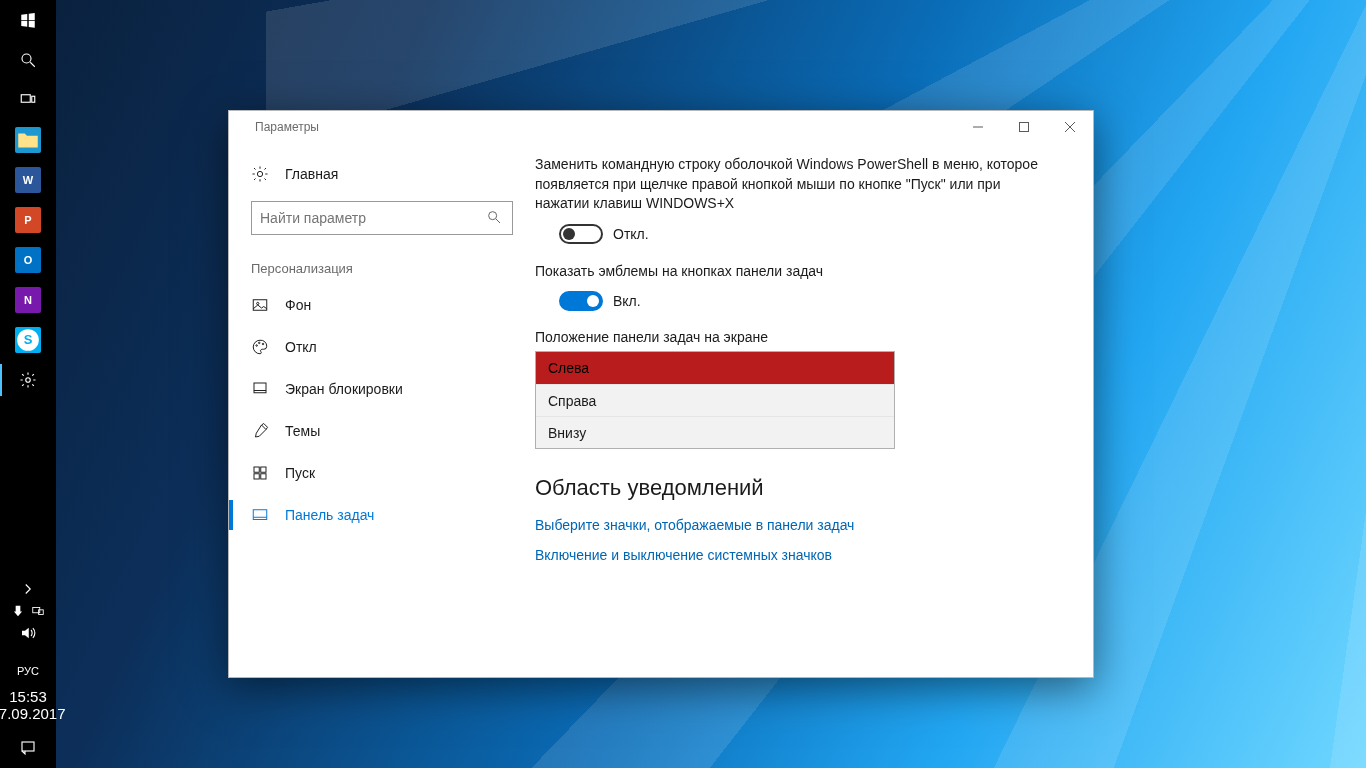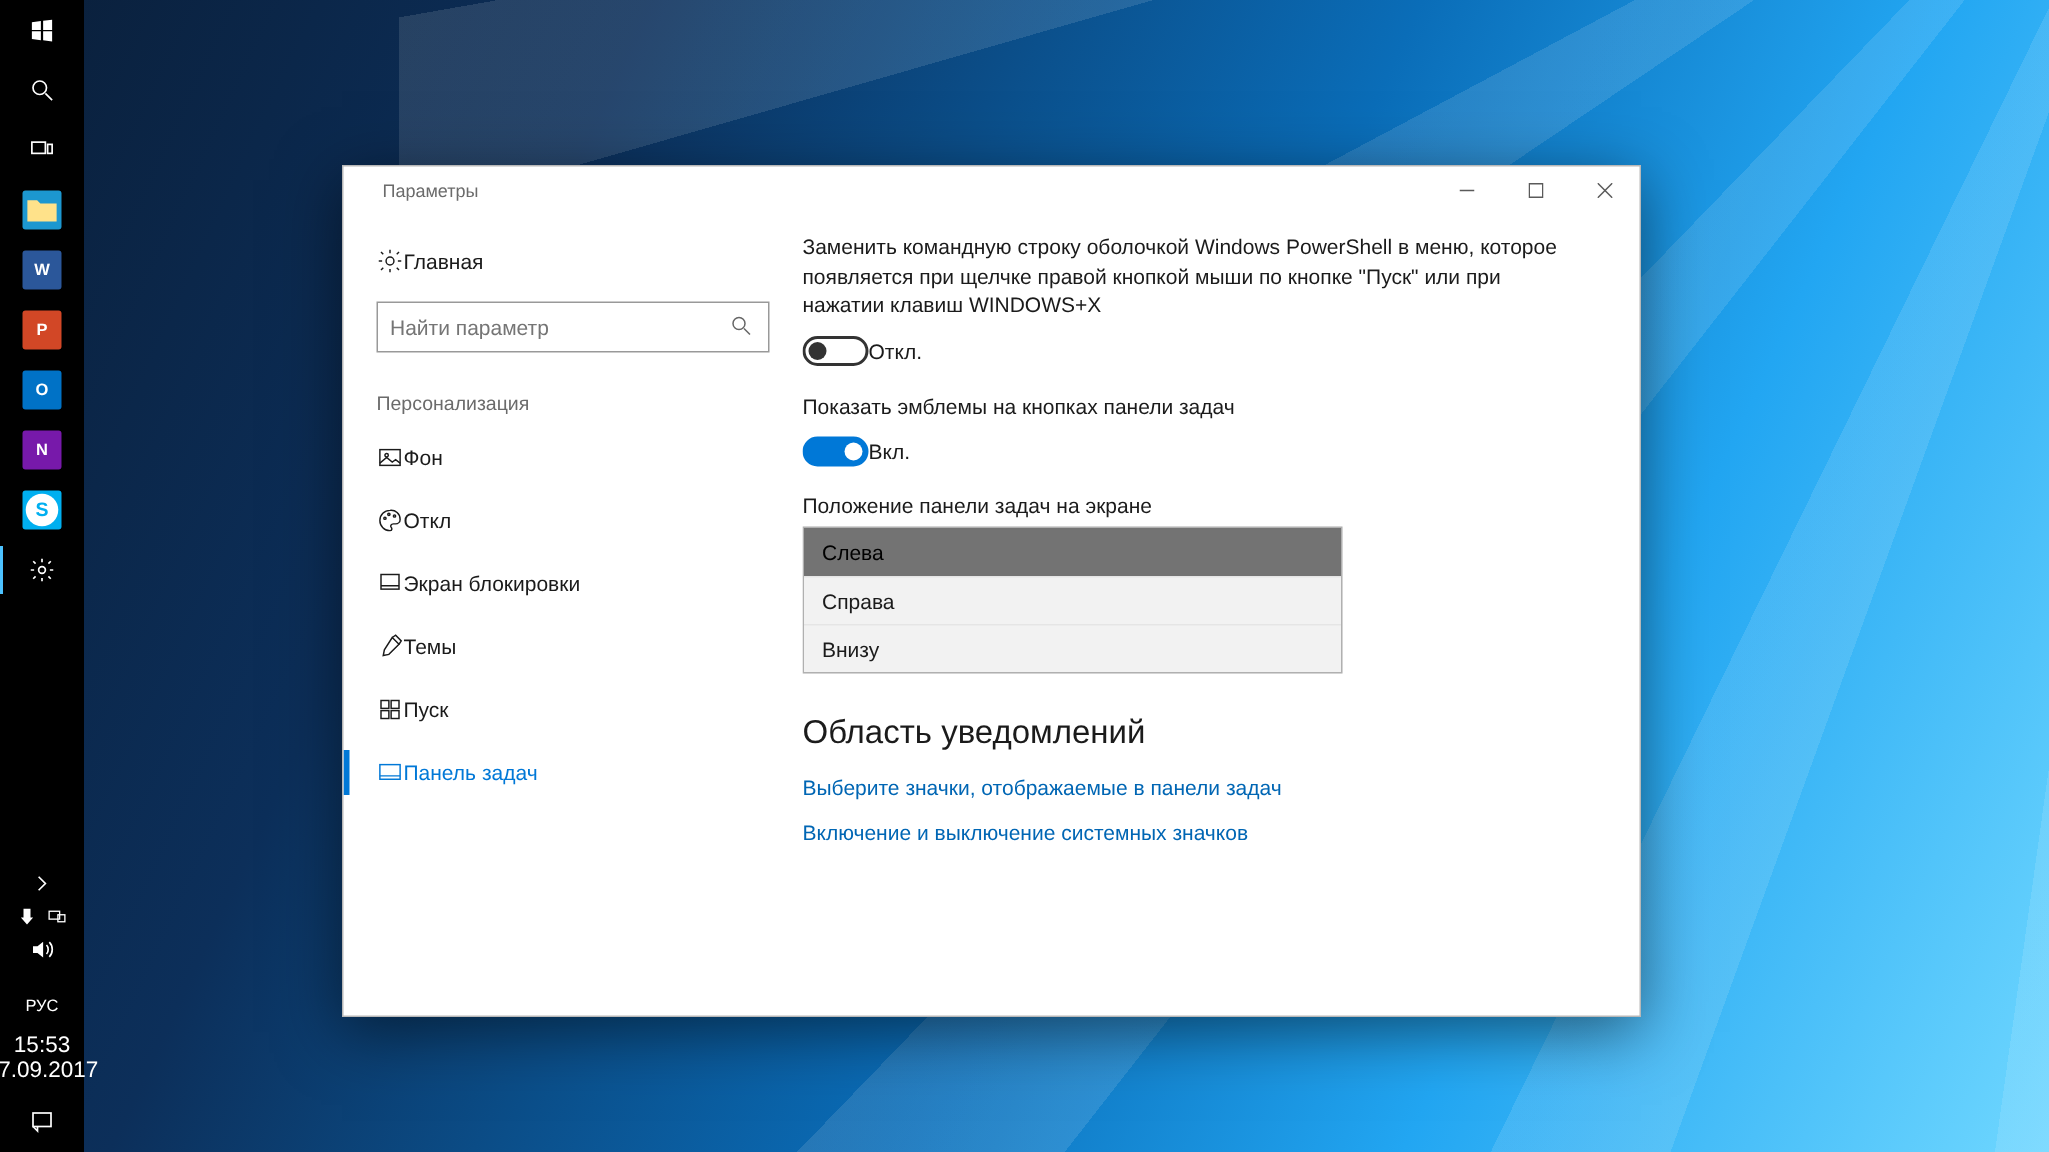--- a/index.html
+++ b/index.html
@@ -61,21 +61,21 @@
   }
   .titlebar .title-text { flex:1; }
   .winbtn { width:46px; height:32px; display:flex; align-items:center; justify-content:center; cursor:pointer; }
   .winbtn svg { width:10px; height:10px; stroke:#5a5a5a; stroke-width:1; fill:none; }
 
   .content { flex:1; display:flex; overflow:hidden; }
   .side {
     width:306px; padding:10px 0 0 0; font-size:14px; color:#1b1b1b;
   }
   .side-row {
-    height:42px; display:flex; align-items:center; gap:0;
+    height:42px; display:flex; align-items:center; gap:16px;
     padding:0 22px; cursor:pointer; position:relative;
   }
   .side-row.active { color:#0078d7; }
   .side-row.active::before {
     content:""; position:absolute; left:0; top:6px; bottom:6px; width:4px; background:#0078d7;
   }
   .side-ico { width:18px; height:18px; }
   .side-ico svg { width:18px; height:18px; stroke:#1b1b1b; fill:none; stroke-width:1.3; }
   .side-row.active .side-ico svg { stroke:#0078d7; }
   .side-heading { padding:16px 22px 8px; color:#6b6b6b; font-size:13px; }
@@ -86,41 +86,41 @@
   .search input { flex:1; border:none; outline:none; font-size:14px; color:#333; }
   .search .search-btn { width:18px; height:18px; }
   .search .search-btn svg { width:16px; height:16px; stroke:#666; fill:none; stroke-width:1.5; }
 
   .main {
     flex:1; padding:12px 20px 0 0; font-size:14px; color:#1b1b1b; overflow:hidden;
   }
   .setting-block { margin-bottom:18px; }
   .setting-text { line-height:1.4; margin-bottom:10px; max-width:520px; }
   .toggle {
-    display:flex; align-items:center; gap:0; cursor:pointer;
+    display:flex; align-items:center; gap:10px; cursor:pointer;margin-left:24px;
   }
   .switch {
     width:44px; height:20px; border-radius:10px; border:2px solid #333; position:relative;
     background:#fff;
   }
   .switch .knob {
     position:absolute; top:2px; left:2px; width:12px; height:12px; border-radius:50%; background:#333;
   }
   .switch.on { border-color:#0078d7; background:#0078d7; }
   .switch.on .knob { left:auto; right:2px; background:#fff; }
   .dd-label { margin-bottom:6px; }
   .dropdown {
     width:360px; border:1px solid #b0b0b0; background:#f2f2f2;
   }
   .dd-item {
     height:32px; display:flex; align-items:center; padding:0 12px; cursor:pointer;
     border-top:1px solid #e5e5e5;
   }
   .dd-item:first-child { border-top:none; }
-  .dd-item.selected { background:#737373; color:#000; }
+  .dd-item.selected { background:#b91c1c; color:#000; }
 
   .section-title { font-size:22px; font-weight:400; margin:26px 0 16px; }
   .link { color:#0066b4; cursor:pointer; margin-bottom:14px; display:block; font-size:14px; }
 </style>
 </head>
 <body>
 <div class="rays"></div>
 
 <div class="taskbar">
   <div class="tb-top">

